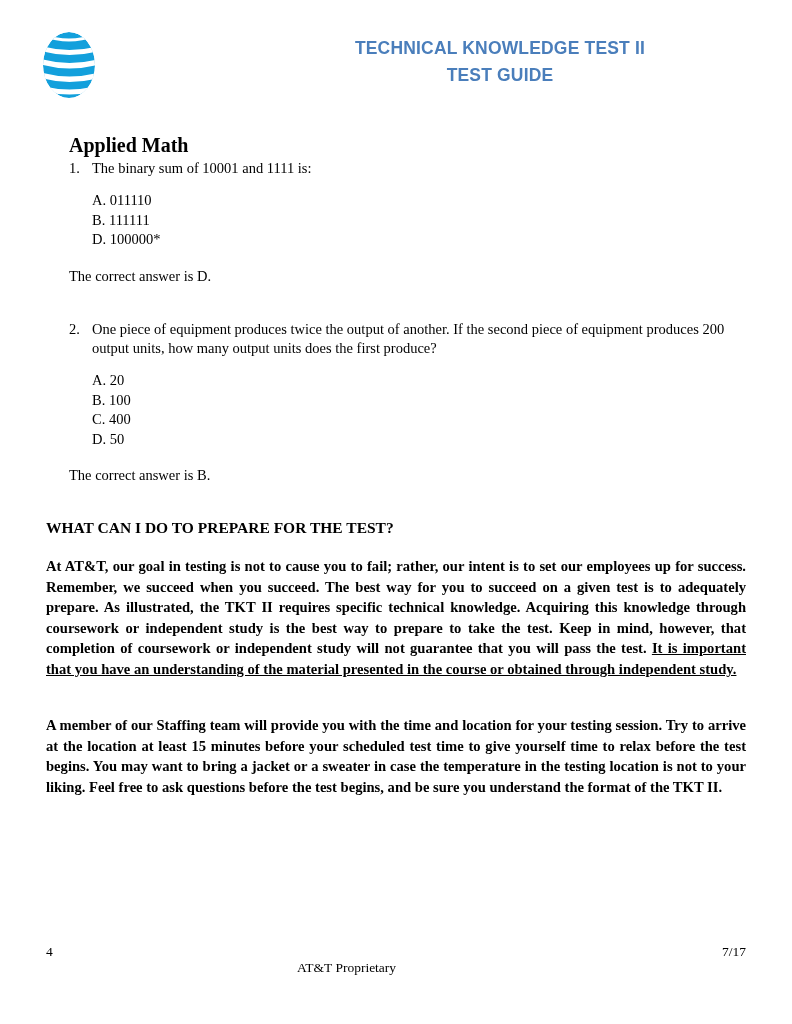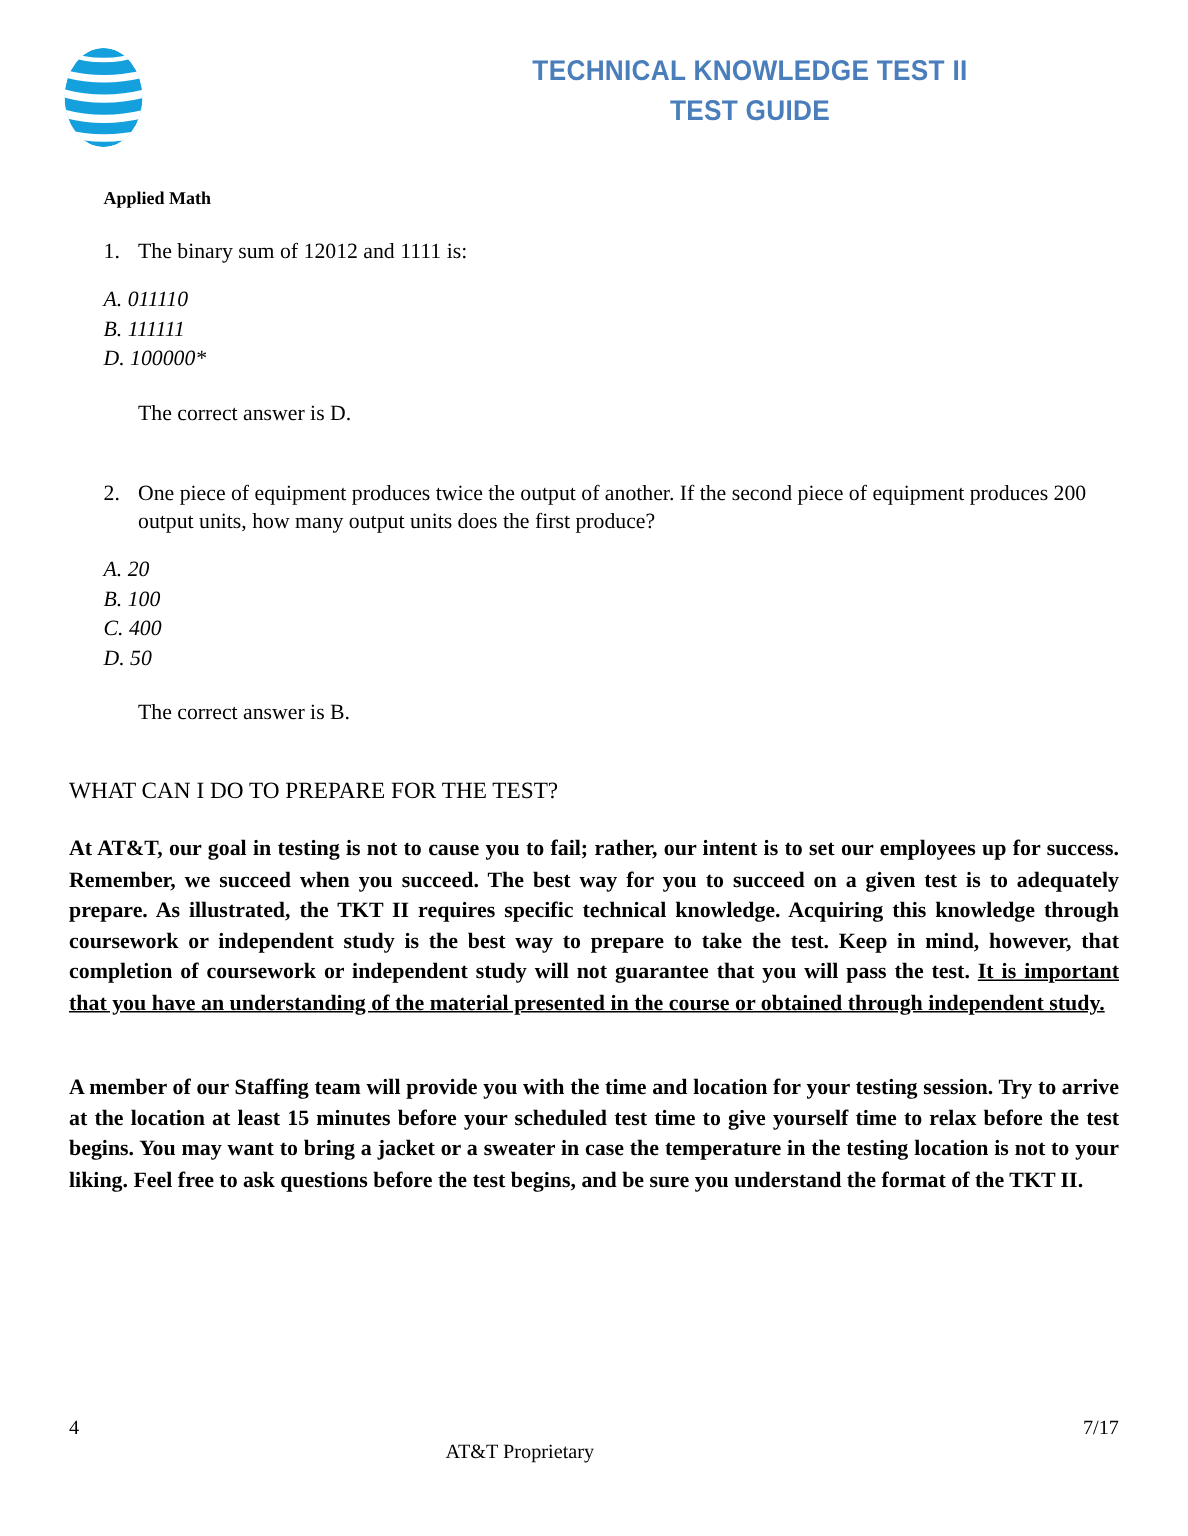--- a/index.html
+++ b/index.html
@@ -61,22 +61,22 @@
   .content {
     position: absolute;
     left: 0;
     top: 0;
     width: 792px;
   }
 
   .sub-heading {
     position: absolute;
     left: 69px;
-    top: 124px;
-    font-size: 12px;
+    top: 137px;
+    font-size: 20px;
     font-weight: bold;
     line-height: 17px;
   }
 
   .question-block {
     position: absolute;
     left: 69px;
     width: 680px;
   }
   .q1 { top: 159px; }
@@ -92,47 +92,46 @@
     font-size: 14.5px;
     line-height: 19px;
   }
   .q-text {
     flex: 1 1 auto;
     font-size: 14.5px;
     line-height: 19px;
   }
 
   .options {
+    margin-left: 23px;
     margin-top: 13px;
-    font-style: italic;
   }
   .option {
     font-size: 14.5px;
     line-height: 19.6px;
   }
 
   .answer-line {
-    margin-left: 23px;
     margin-top: 17px;
     font-size: 14.5px;
     line-height: 19px;
   }
 
   
   .section {
     position: absolute;
     left: 46px;
     width: 700px;
   }
   .sec-prepare { top: 518px; }
   .sec-administered { top: 697px; }
 
   .section-heading {
     font-size: 15.5px;
-    font-weight: normal;
+    font-weight: bold;
     line-height: 20px;
     margin: 0 0 0 0;
   }
   .section-body {
     margin-top: 18px;
     font-size: 14.6px;
     line-height: 20.6px;
     text-align: justify;
     text-justify: inter-word;
     font-weight: bold;
@@ -196,21 +195,21 @@
   </div>
 </div>
 
 <div class="content">
 
   <div class="sub-heading">Applied Math</div>
 
   <div class="question-block q1">
     <div class="q-row">
       <div class="q-num">1.</div>
-      <div class="q-text">The binary sum of 12012 and 1111 is:</div>
+      <div class="q-text">The binary sum of 10001 and 1111 is:</div>
     </div>
     <div class="options">
       <div class="option">A. 011110</div>
       <div class="option">B. 111111</div>
       <div class="option">D. 100000*</div>
     </div>
     <div class="answer-line">The correct answer is D.</div>
   </div>
 
   <div class="question-block q2">

